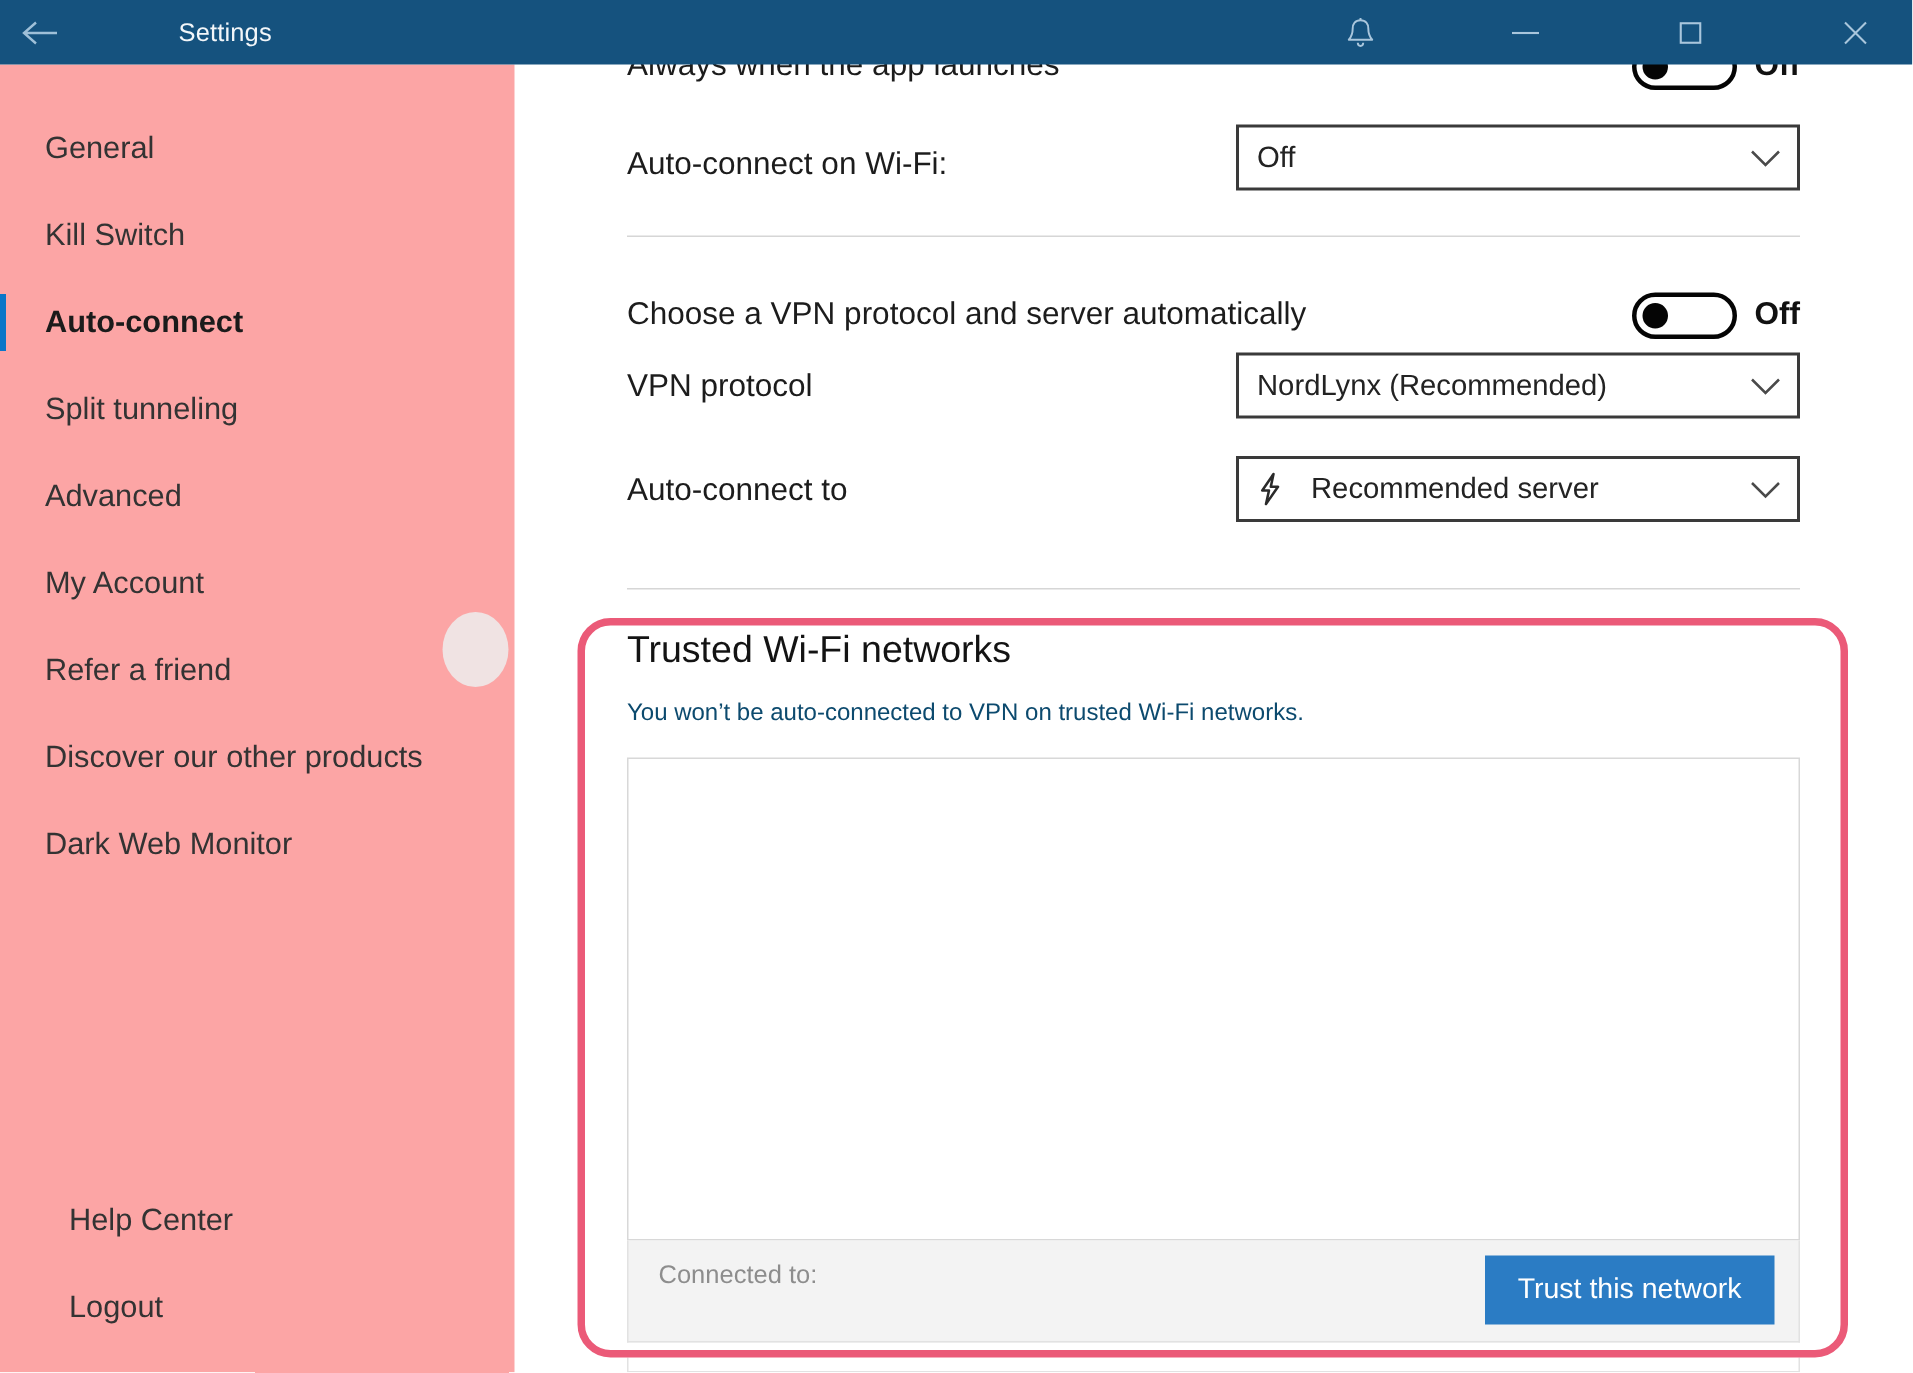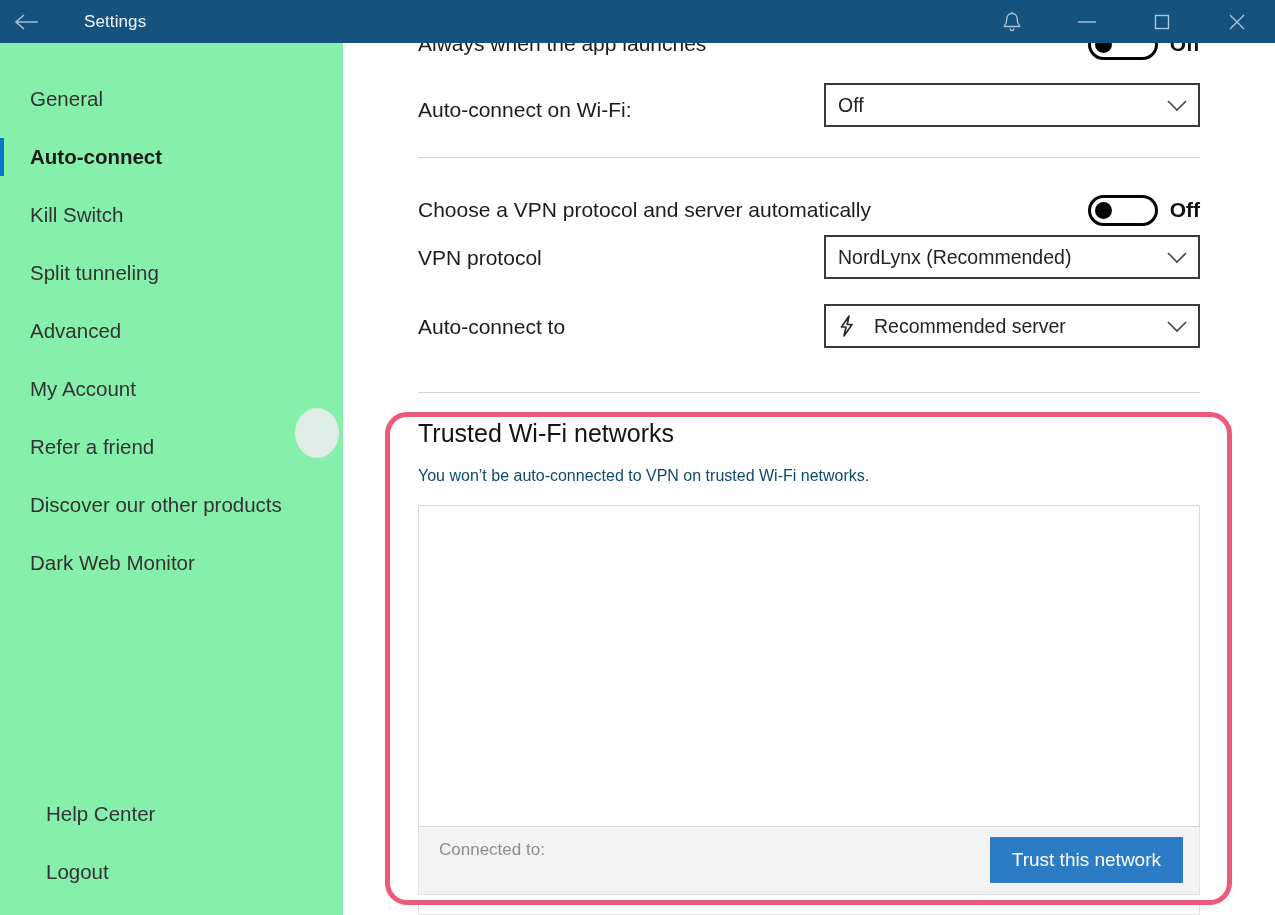--- a/index.html
+++ b/index.html
@@ -24,20 +24,21 @@
   
   .titlebar {
     position: absolute;
     top: 0; left: 0;
     width: 1275px;
     height: 43px;
     background: #15527e;
     display: flex;
     align-items: center;
     z-index: 40;
+    gap: 35px;
   }
   .tb-back {
     width: 52px; height: 43px;
     display: flex; align-items: center; justify-content: center;
     cursor: pointer;
   }
   .tb-back svg { display: block; }
   .tb-title {
     color: #f2f6f9;
     font-size: 17px;
@@ -56,21 +57,21 @@
   .tb-min { margin-right: 26px; }
   .tb-max { margin-right: 26px; }
   .tb-close { margin-right: 14px; }
 
   
   .sidebar {
     position: absolute;
     top: 43px; left: 0;
     width: 343px;
     height: 872px;
-    background: #86efac;
+    background: #fca5a5;
     z-index: 20;
   }
   .side-nav { padding-top: 27px; }
   .side-item {
     position: relative;
     height: 58px;
     display: flex;
     align-items: center;
     padding-left: 30px;
     cursor: pointer;
@@ -333,26 +334,26 @@
     </div>
   </div>
 
   <div class="sidebar">
     <div class="hover-blob"></div>
 
     <div class="side-nav">
       <div class="side-item">
         <span class="lbl">General</span>
       </div>
+      <div class="side-item">
+        <span class="lbl">Kill Switch</span>
+      </div>
       <div class="side-item active">
         <span class="accent"></span>
         <span class="lbl">Auto-connect</span>
-      </div>
-      <div class="side-item">
-        <span class="lbl">Kill Switch</span>
       </div>
       <div class="side-item">
         <span class="lbl">Split tunneling</span>
       </div>
       <div class="side-item">
         <span class="lbl">Advanced</span>
       </div>
       <div class="side-item">
         <span class="lbl">My Account</span>
       </div>

